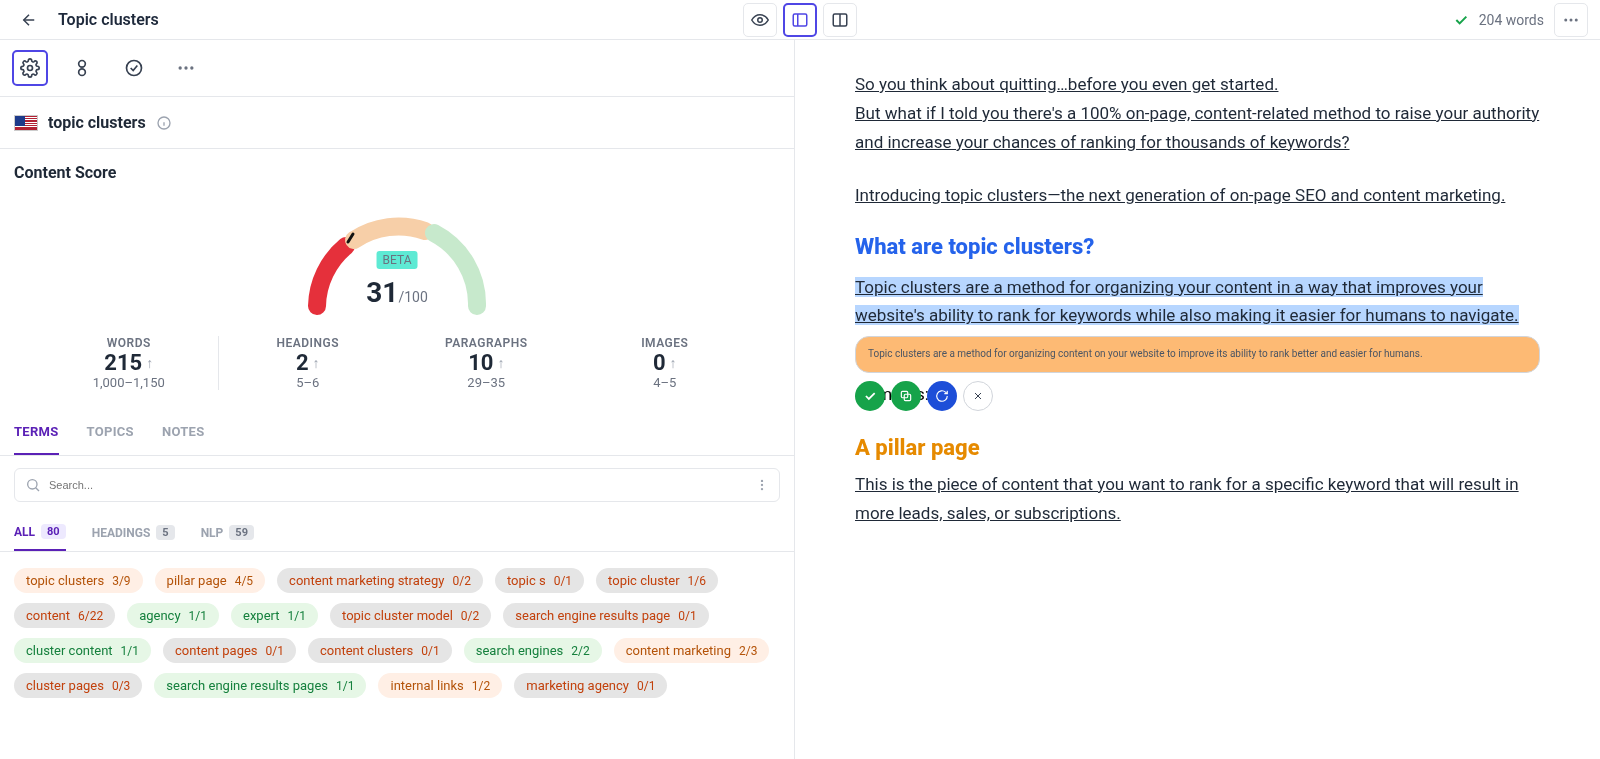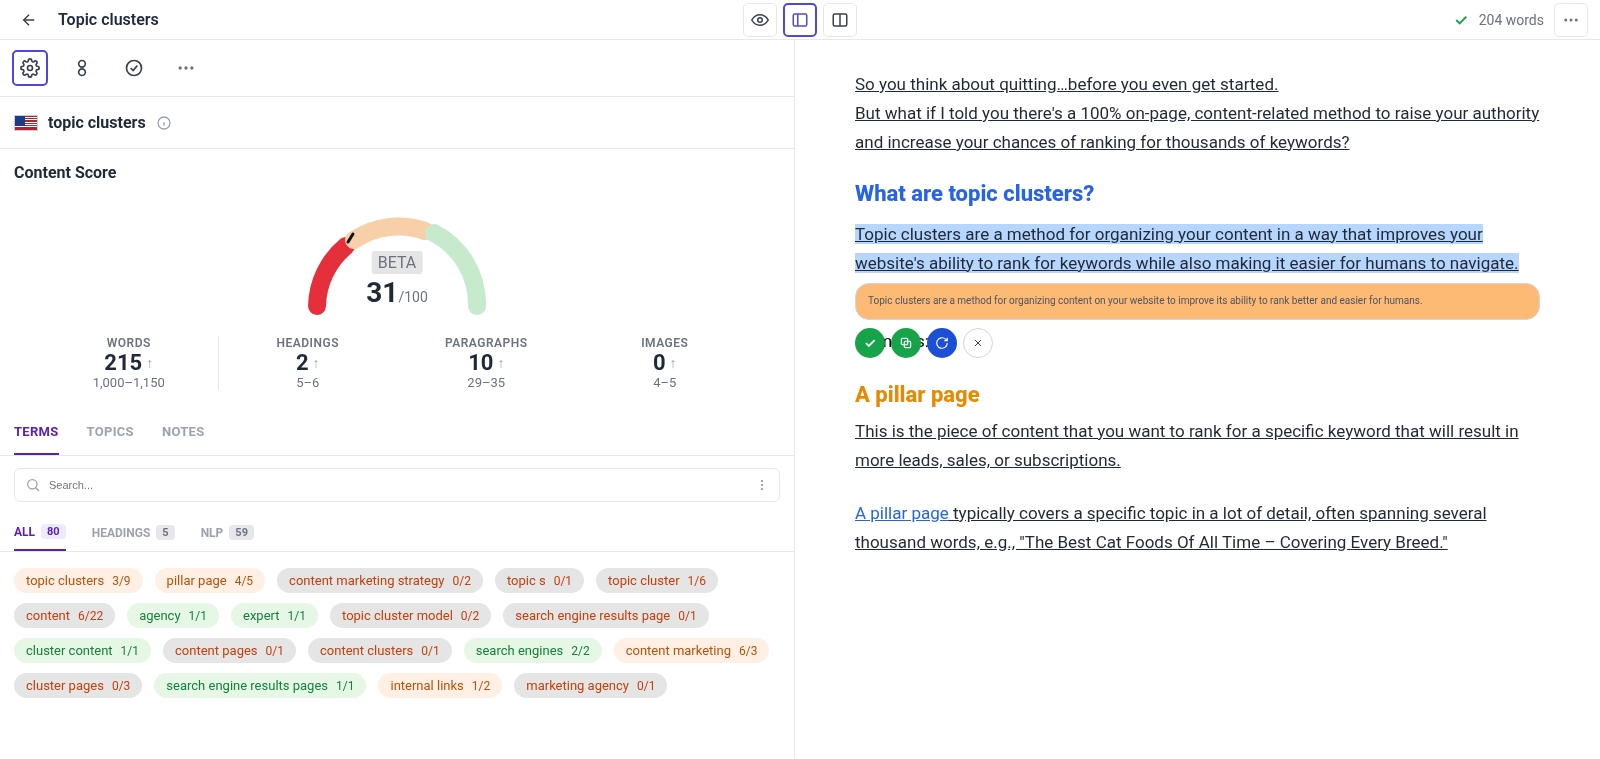--- a/index.html
+++ b/index.html
@@ -20,21 +20,21 @@
   .left { width: 795px; border-right: 1px solid #e5e7eb; overflow-y: auto; }
   .right { flex: 1; overflow-y: auto; padding: 30px 60px 30px 60px; position: relative; }
   .titlebar { display: flex; align-items: center; gap: 10px; padding: 16px 14px; border-bottom: 1px solid #e5e7eb; }
   .flag { width: 24px; height: 16px; background: linear-gradient(to bottom, #b22234 0%, #b22234 8%, #fff 8%, #fff 16%, #b22234 16%, #b22234 24%, #fff 24%, #fff 32%, #b22234 32%, #b22234 40%, #fff 40%, #fff 48%, #b22234 48%, #b22234 56%, #fff 56%, #fff 64%, #b22234 64%, #b22234 72%, #fff 72%, #fff 80%, #b22234 80%, #b22234 100%); position: relative; border:1px solid #ccc; }
   .flag::before { content: ""; position: absolute; top: 0; left: 0; width: 10px; height: 10px; background: #1d3a8a; }
   .kw { font-weight: 700; font-size: 16px; }
   .section-title { font-weight: 700; font-size: 16px; padding: 14px; }
   .gauge-wrap { text-align: center; padding: 10px 0 10px; }
   .gauge { width: 200px; height: 110px; margin: 0 auto; position: relative; }
   .gauge svg { display: block; }
-  .beta { background: #e5e5e5; border-radius: 3px; padding: 2px 6px; font-size: 16px; color: #6b7280; position: absolute; top: 45px; left: 50%; transform: translateX(-50%); }
+  .beta { background: #5eead4; border-radius: 3px; padding: 2px 6px; font-size: 12px; color: #6b7280; position: absolute; top: 45px; left: 50%; transform: translateX(-50%); }
   .score-num { position: absolute; top: 70px; left: 50%; transform: translateX(-50%); font-size: 28px; font-weight: 700; }
   .score-num .den { font-size: 14px; font-weight: 400; color: #6b7280; margin-top: 20px; }
   .stats { display: grid; grid-template-columns: 1fr 1fr 1fr 1fr; column-gap: 0; row-gap: 20px; text-align: center; padding: 10px 40px 20px; }
   .stat .label { font-size: 12px; color: #6b7280; letter-spacing: .5px; font-weight: 600; }
   .stat .val { font-size: 22px; font-weight: 700; display: inline-flex; align-items: center; gap: 4px; }
   .stat .range { font-size: 13px; color: #6b7280; }
   .arr-up { color: #9ca3af; font-size: 14px; }
   .divider-v { border-right: 1px solid #e5e7eb; }
   .tabs { display: flex; gap: 28px; border-bottom: 1px solid #e5e7eb; padding: 0 14px; }
   .tab { padding: 14px 0; font-size: 13px; font-weight: 700; color: #9ca3af; letter-spacing: .3px; cursor: pointer; }
@@ -297,21 +297,21 @@
         <div class="pill red">
           <span>content clusters</span>
           <span class="cnt">0/1</span>
         </div>
         <div class="pill green">
           <span>search engines</span>
           <span class="cnt">2/2</span>
         </div>
         <div class="pill orange">
           <span>content marketing</span>
-          <span class="cnt">6/3</span>
+          <span class="cnt">2/3</span>
         </div>
         <div class="pill red">
           <span>cluster pages</span>
           <span class="cnt">0/3</span>
         </div>
         <div class="pill green">
           <span>search engine results pages</span>
           <span class="cnt">1/1</span>
         </div>
         <div class="pill orange">
@@ -320,20 +320,21 @@
         </div>
         <div class="pill red">
           <span>marketing agency</span>
           <span class="cnt">0/1</span>
         </div>
       </div>
   </div>
 
   <div class="right prose">
     <p><span>So you think about quitting…before you even get started.</span><br><span>But what if I told you there's a 100% on-page, content-related method to raise your authority and increase your chances of ranking for thousands of keywords?</span></p>
+    <p>Introducing topic clusters—the next generation of on-page SEO and content marketing.</p>
     <h2>What are topic clusters?</h2>
     <p style="margin-bottom:4px;"><span class="hl">Topic clusters are a method for organizing your content in a way that improves your website's ability to rank for keywords while also making it easier for humans to navigate.</span></p>
     <div style="position:relative;">
       <div class="suggest-box">Topic clusters are a method for organizing content on your website to improve its ability to rank better and easier for humans.</div>
       <div class="behind-words" style="position:absolute; left:0; top:48px;">elements:</div>
       <div class="action-row" style="position:relative;">
         <div class="rnd g1">
             <svg width="14" height="14" viewBox="0 0 24 24" stroke="#fff" stroke-width="3" fill="none">
               <path d="M5 12l5 5L20 7"></path>
             </svg>
@@ -352,15 +353,14 @@
           </div>
         <div class="rnd x">
             <svg width="12" height="12" viewBox="0 0 24 24" stroke="#374151" stroke-width="2" fill="none">
               <path d="M6 6l12 12M18 6L6 18"></path>
             </svg>
           </div>
       </div>
     </div>
     <h3>A pillar page</h3>
     <p>This is the piece of content that you want to rank for a specific keyword that will result in more leads, sales, or subscriptions.</p>
-    <p><a href="#">A pillar page</a><span> typically covers a specific topic in a lot of detail, often spanning several thousand words, e.g., "The Best Cat Foods Of All Time – Covering Every Breed."</span></p>
   </div>
 </div>
 
 </body></html>

